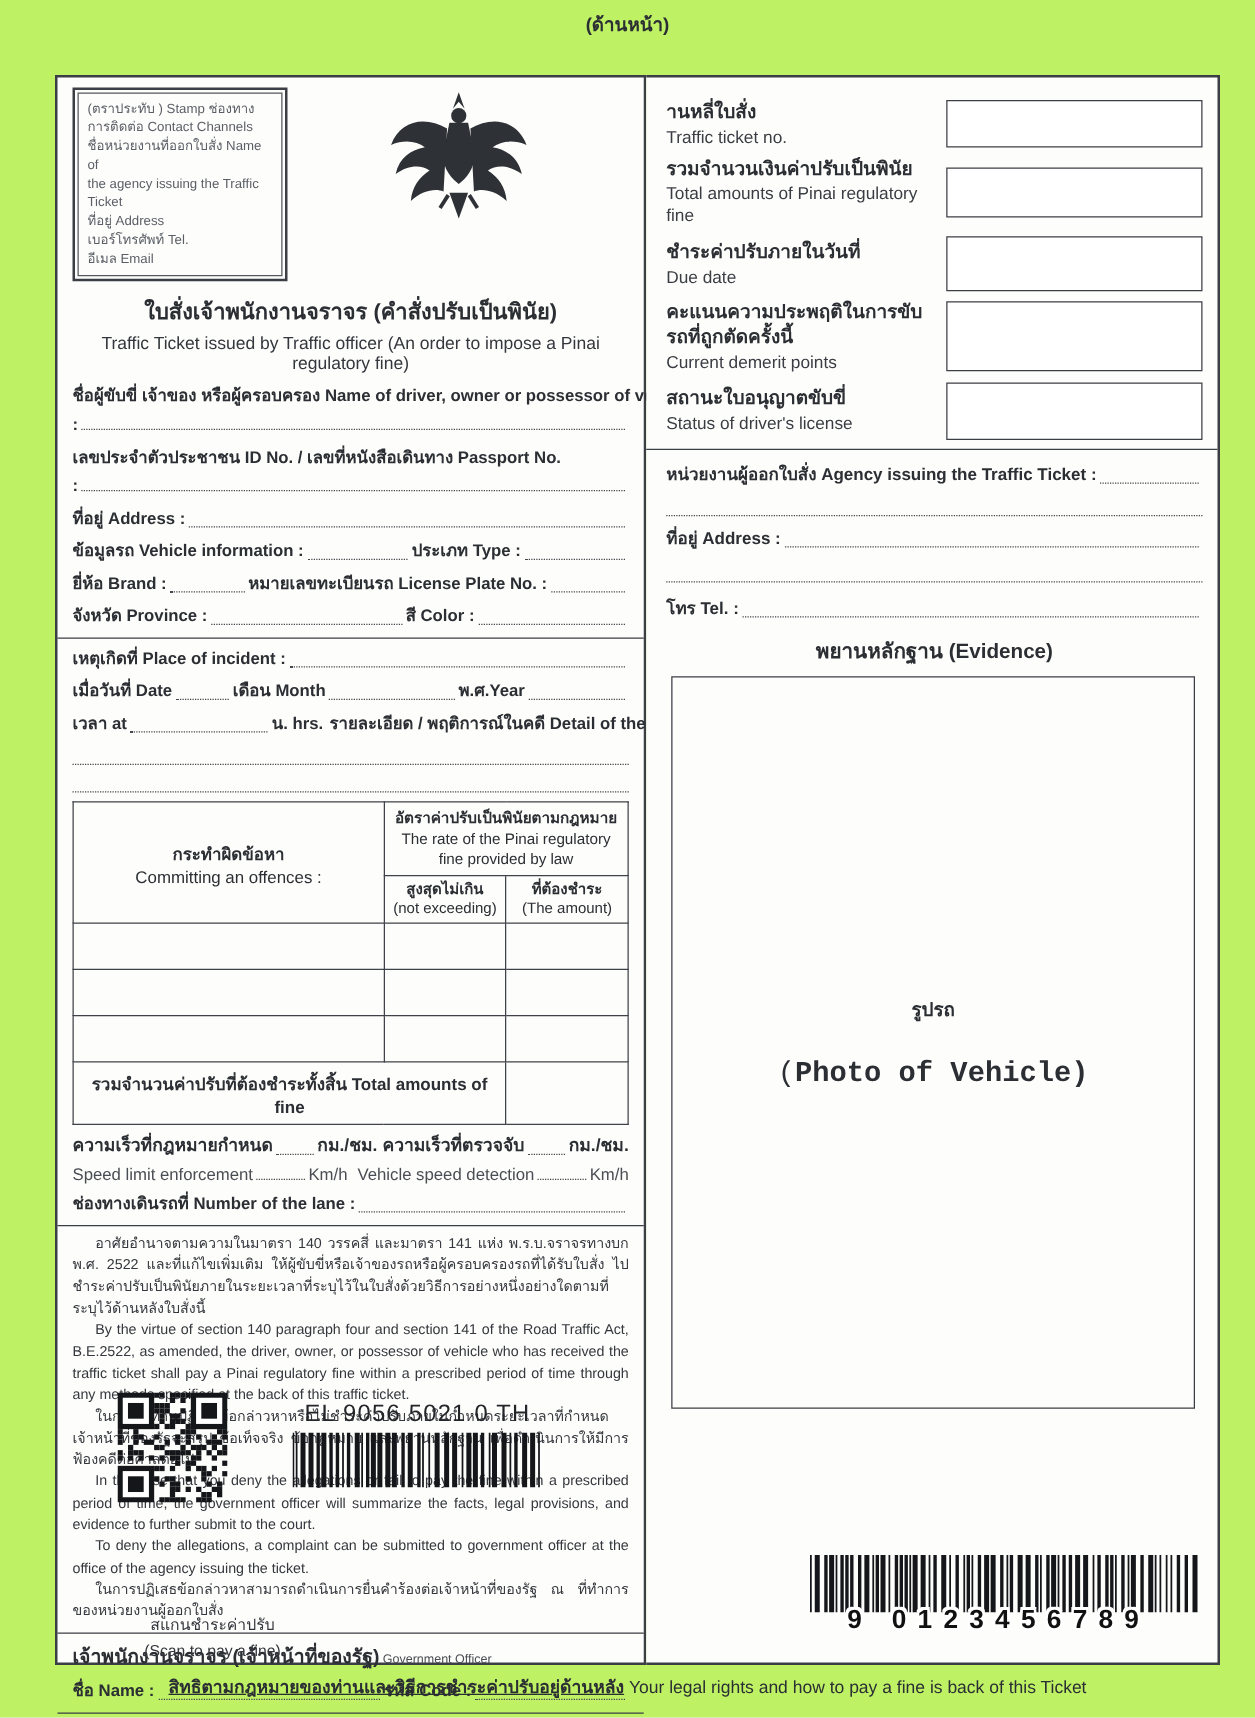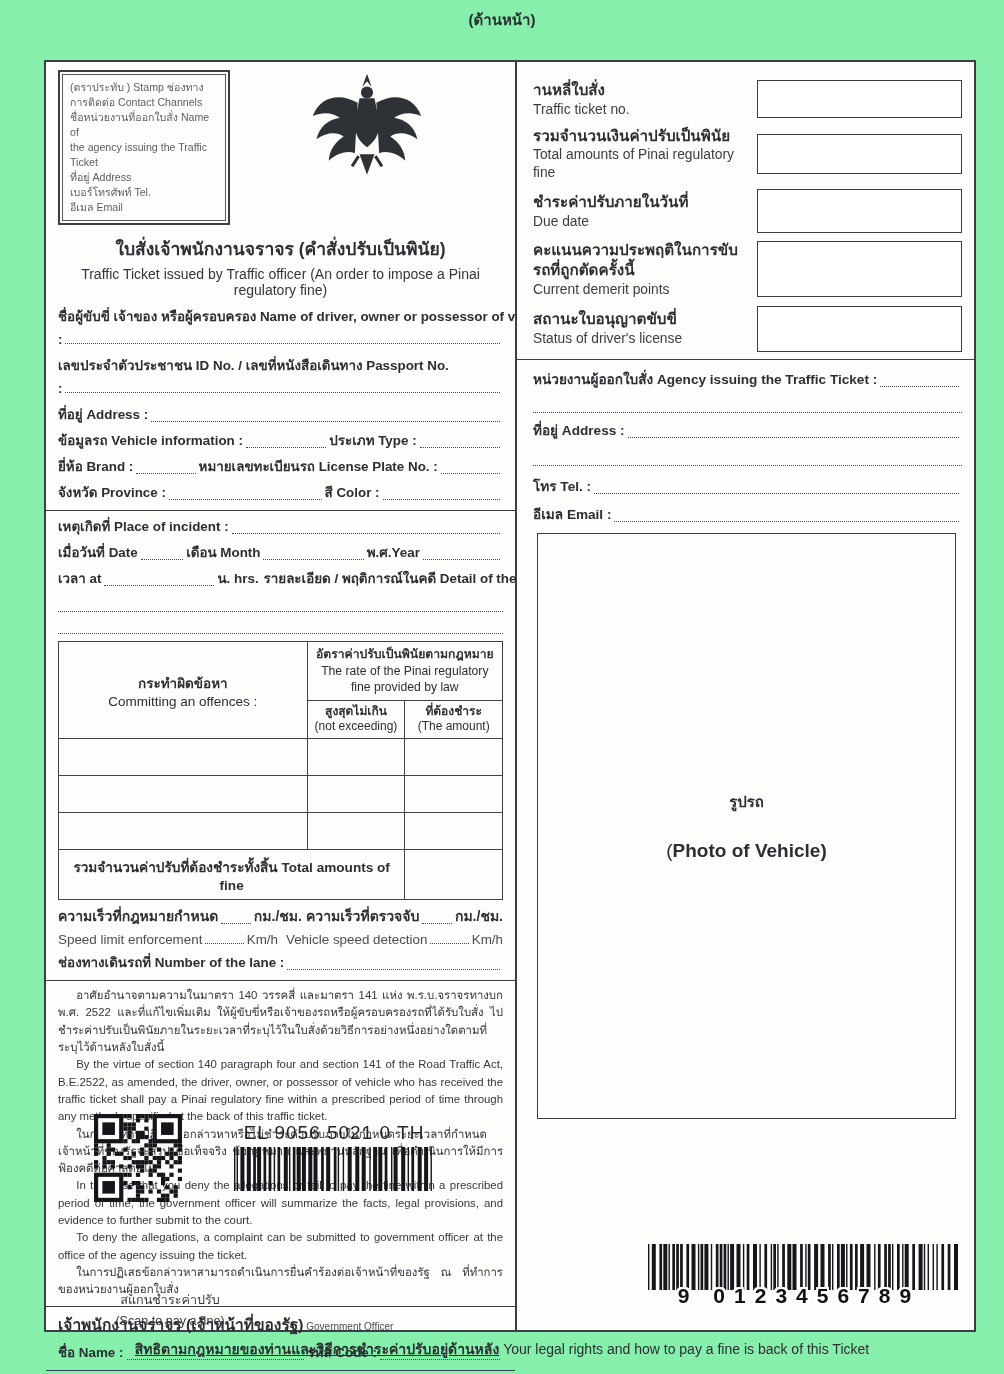--- a/index.html
+++ b/index.html
@@ -1,18 +1,18 @@
 <!DOCTYPE html>
 <html><head>
 <meta charset="utf-8">
 <style>
   * { margin:0; padding:0; box-sizing:border-box; }
   html,body { background:#e9e9e7; }
   body { font-family:"Liberation Sans","DejaVu Sans",sans-serif; color:#2b2e33; }
-  #page { position:relative; width:1004px; height:1374px; background:#86efac; margin:0 auto; overflow:hidden; }
+  #page { position:relative; width:1004px; height:1374px; background:#bef264; margin:0 auto; overflow:hidden; }
 
   .panel { position:absolute; top:60px; height:1272px; border:2px solid #3b3e44; background:#fdfdfb; }
   #left-panel  { left:44px;  width:473px; padding:8px 12px; }
   #right-panel { left:517px; width:459px; border-left:none; padding:18px 12px 0 16px; }
 
   .front-label { position:absolute; top:8px; left:0; right:0; text-align:center; font-size:15px; font-weight:700; }
 
   
   .stamp-row { display:flex; align-items:flex-start; }
   .stamp-outer { border:2px solid #3b3e44; padding:2px; width:172px; flex:0 0 172px; }
@@ -64,21 +64,21 @@
   .sum-lbl .th { display:block; font-size:15.2px; font-weight:600; }
   .sum-lbl .en { display:block; font-size:13.8px; font-weight:400; color:#3a3d43; margin-top:1px; }
   .sum-box { width:205px; border:1.6px solid #3b3e44; background:#fff; align-self:center; }
   .h38{height:38px}.h40{height:40px}.h44{height:44px}.h56{height:56px}.h46{height:46px}
 
   .r-hr { border-top:1.6px solid #3b3e44; margin:4px -12px 8px -16px; }
   .r-row { display:flex; align-items:flex-end; font-size:13.6px; font-weight:600; margin-top:6px; }
   .evidence-head { text-align:center; font-size:16.5px; font-weight:700; margin-top:10px; }
   .evidence-box { border:1.6px solid #3b3e44; margin:8px 6px 0 4px; height:586px; display:flex; flex-direction:column; align-items:center; justify-content:center; gap:26px; background:#fdfdfc; }
   .photo-th { font-size:15px; font-weight:600; }
-  .photo-en { font-size:19px; font-weight:700; }
+  .photo-en { font-size:23px; font-weight:700;font-family:Liberation Mono, monospace; }
   .photo-en .paren { font-weight:400; }
 
   .bottom-barcode { position:absolute; right:10px; bottom:22px; width:330px; height:64px; }
   .bottom-barcode .bars { position:absolute; top:0; left:14px; right:0; }
   .ean-digits { position:absolute; bottom:0; left:0; right:0; text-align:center; font-size:21px; font-weight:700; letter-spacing:9px; color:#111;
     text-shadow:-2px 0 0 #fff,2px 0 0 #fff,0 -2px 0 #fff,0 2px 0 #fff,-2px -2px 0 #fff,2px 2px 0 #fff,-2px 2px 0 #fff,2px -2px 0 #fff; }
 
   .footer-line { position:absolute; left:0; right:0; top:1338px; text-align:center; font-size:14px; }
   .footer-line .th { font-weight:600; text-decoration:underline; }
   .footer-line .en { font-weight:400; }
@@ -522,25 +522,22 @@
     <div class="r-row">
       <span class="lbl">ที่อยู่ Address :</span>
       <span class="dots"></span>
     </div>
     <div class="dotline" style="margin-top:8px"></div>
 
     <div class="r-row" style="margin-top:9px">
       <span class="lbl">โทร Tel. :</span>
       <span class="dots"></span>
     </div>
-    <div class="r-row">
-      <span class="lbl">อีเมล Email :</span>
-      <span class="dots"></span>
-    </div>
-
+
+    <div class="evidence-head">พยานหลักฐาน (Evidence)</div>
 
     <div class="evidence-box">
       <div class="photo-th">รูปรถ</div>
       <div class="photo-en"><span class="paren">(</span><span>Photo of Vehicle</span><span>)</span></div>
     </div>
 
     <div class="bottom-barcode">
       <div class="bars"><svg width="312" height="46" viewBox="0 0 312 46" xmlns="http://www.w3.org/2000/svg" fill="#15161a">
             <rect x="0.0" y="0" width="1.4" height="46"></rect>
             <rect x="3.8" y="0" width="4.0" height="46"></rect>

